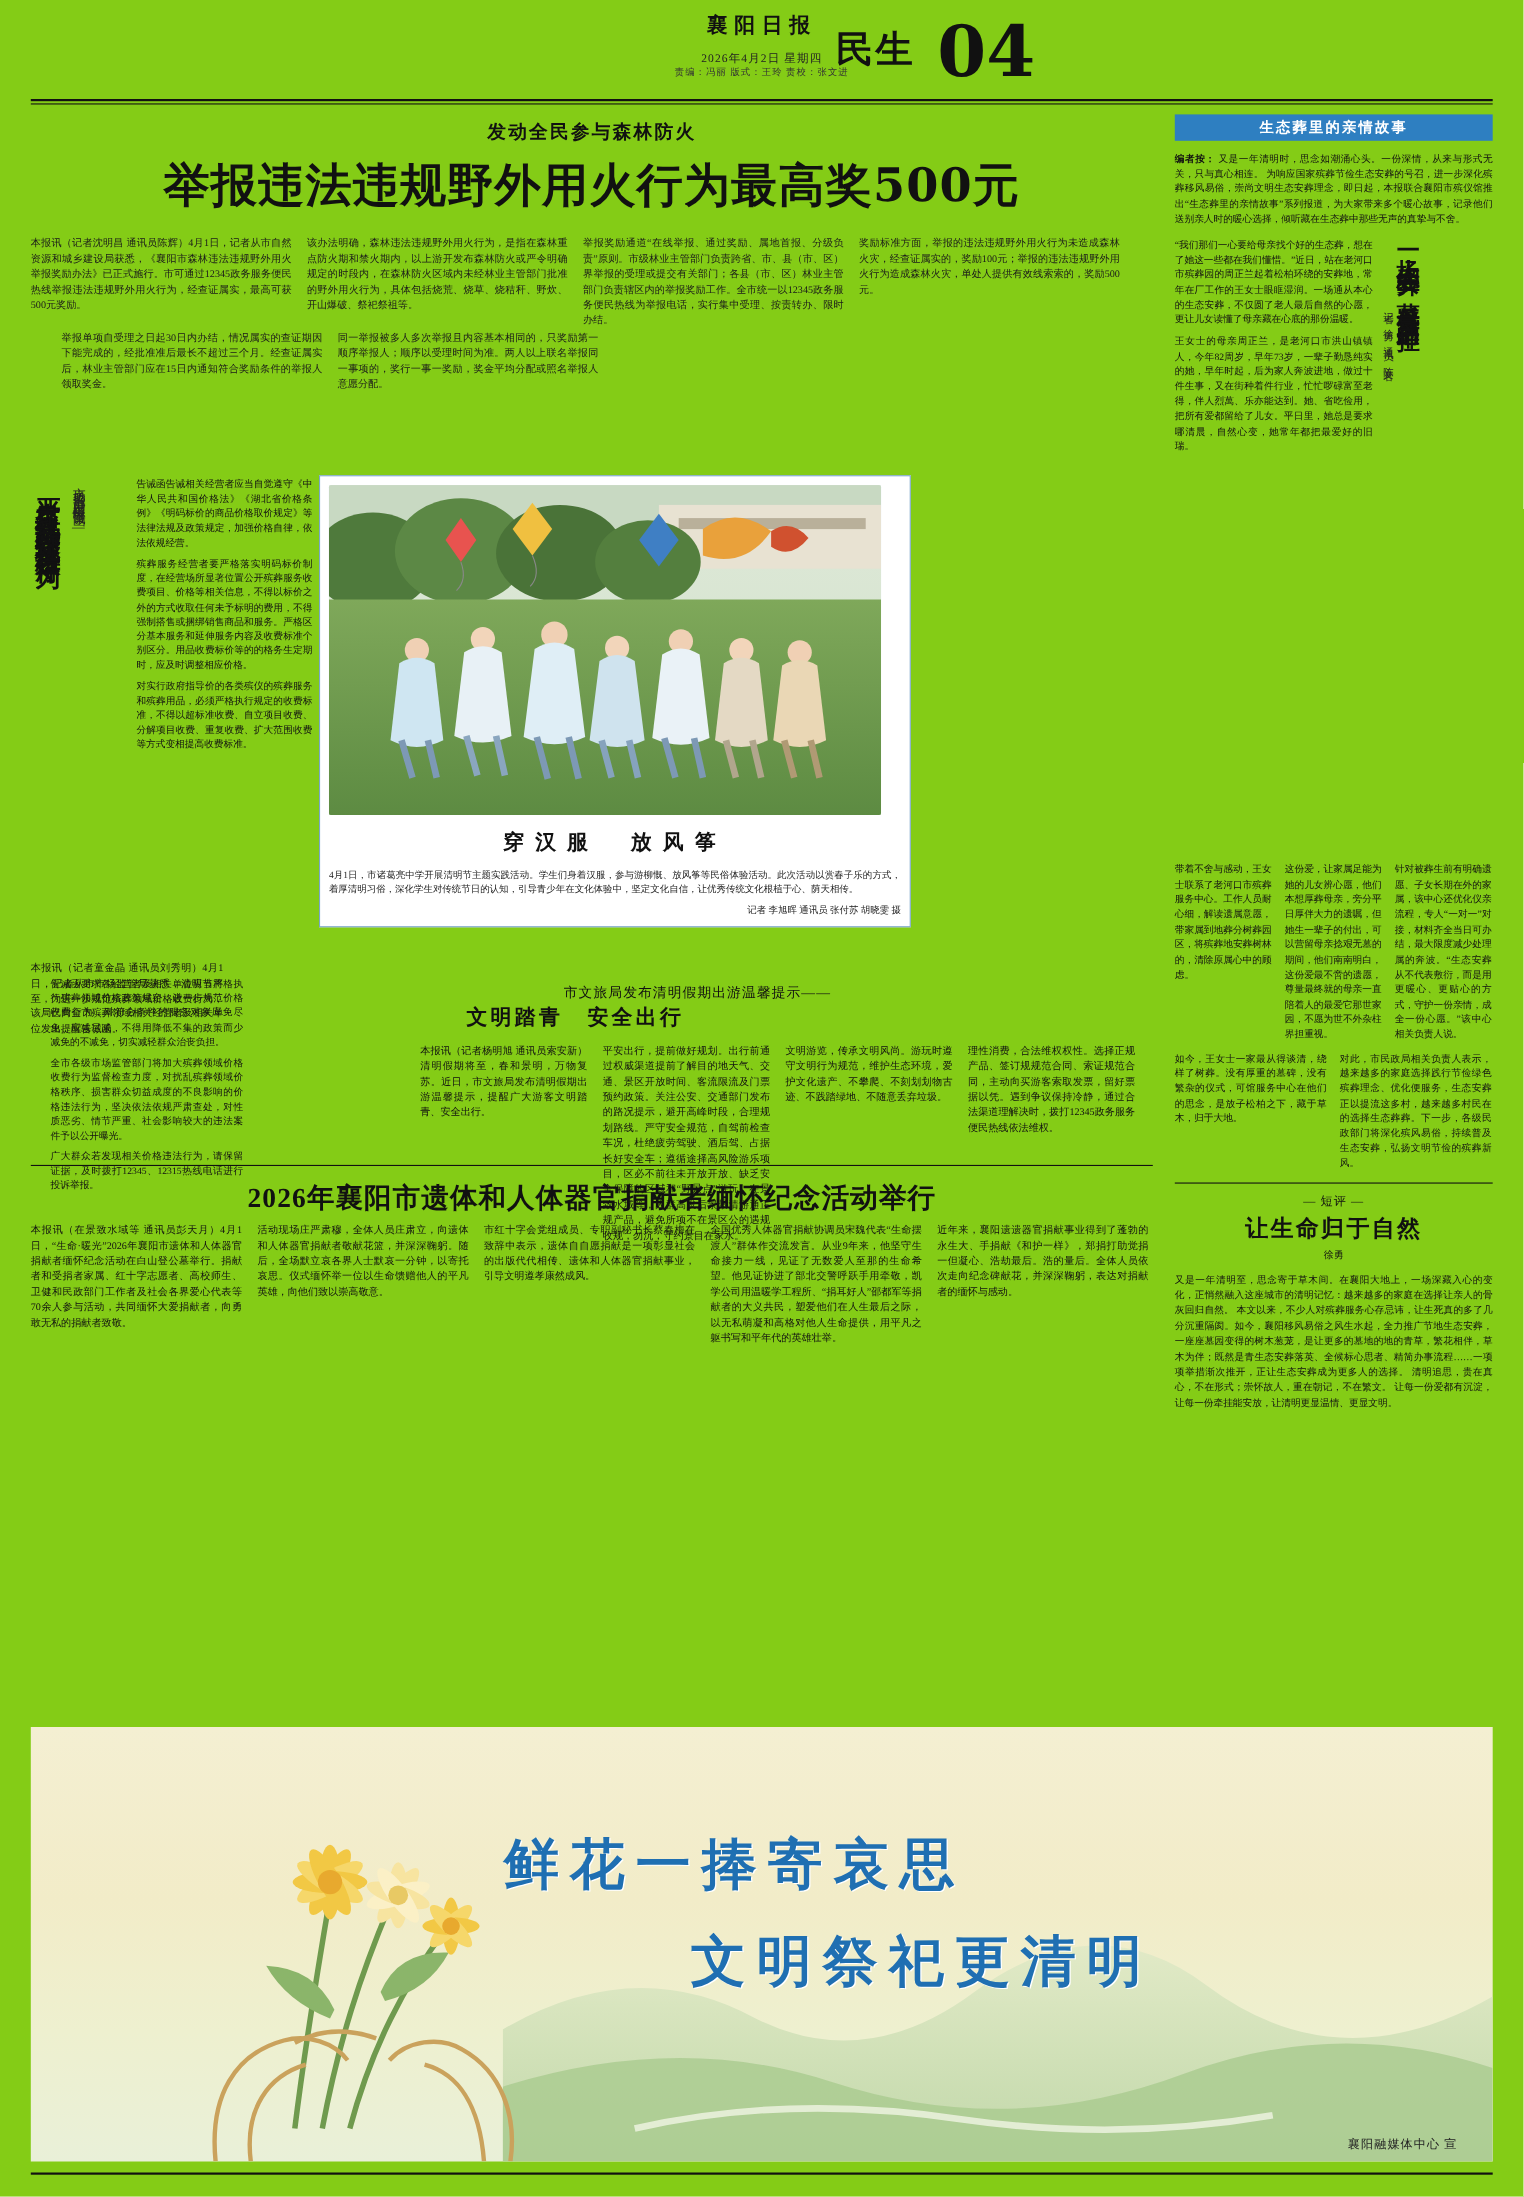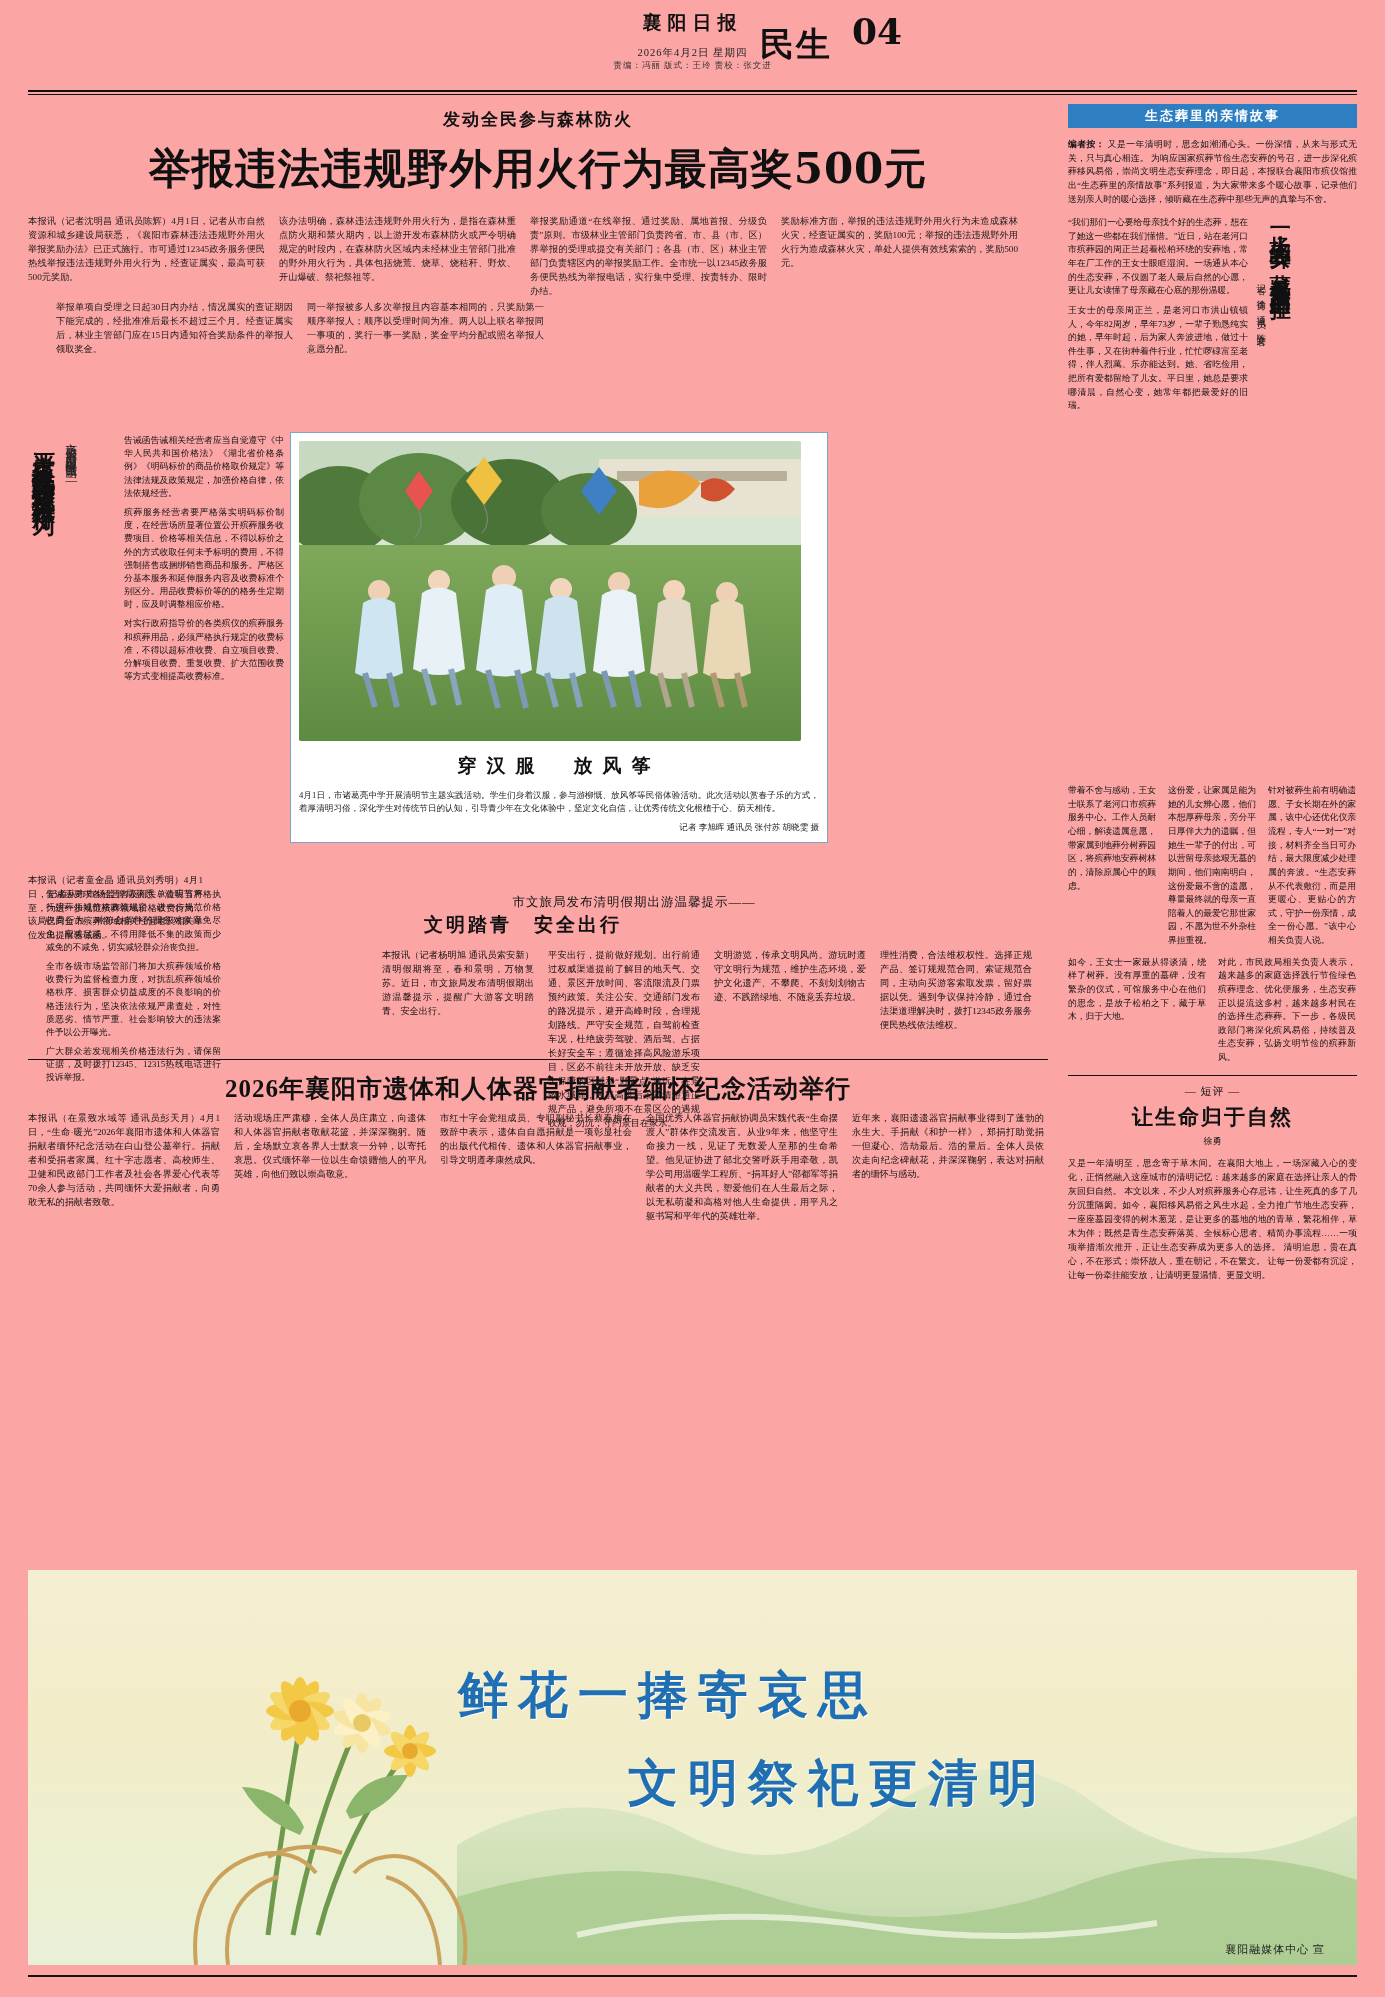--- a/index.html
+++ b/index.html
@@ -1,26 +1,26 @@
 <!DOCTYPE html>
 <html><head>
 <meta charset="utf-8">
 <style>
   html,body{margin:0;padding:0;background:#fff;}
   body{width:1385px;height:1997px;font-family:"Liberation Serif",serif;color:#111;}
-  .page{position:relative;width:1385px;height:1997px;overflow:hidden;background:#fca5a5;}
+  .page{position:relative;width:1385px;height:1997px;overflow:hidden;background:#84cc16;}
 
   
   .masthead{position:absolute;left:0;top:0;width:1385px;height:92px;}
   .mh-center{position:absolute;left:50%;transform:translateX(-50%);top:10px;text-align:center;width:620px;}
   .mh-logo{font-family:"DejaVu Serif",serif;font-weight:bold;font-size:19px;letter-spacing:6px;color:#111;}
   .mh-date{font-size:10.5px;margin-top:10px;color:#222;letter-spacing:1px;}
   .mh-credits{font-size:8.5px;margin-top:0;color:#333;letter-spacing:1px;}
   .mh-section{position:absolute;left:760px;top:22px;font-size:34px;font-weight:bold;letter-spacing:2px;color:#111;}
-  .mh-num{position:absolute;left:852px;top:10px;font-size:36px;font-weight:bold;color:#111;font-family:"DejaVu Serif",serif;}
+  .mh-num{position:absolute;left:852px;top:10px;font-size:64px;font-weight:bold;color:#111;font-family:"DejaVu Serif",serif;}
   .mh-rule{position:absolute;left:28px;top:90px;width:1329px;height:2px;background:#111;}
   .mh-rule2{position:absolute;left:28px;top:94px;width:1329px;height:1px;background:#111;}
 
   
   .content{position:absolute;left:28px;top:104px;width:1329px;}
   .col-left{position:absolute;left:0;top:0;width:1020px;}
   .col-right{position:absolute;left:1040px;top:0;width:289px;}
 
   
   .lead-kicker{text-align:center;font-size:17px;font-weight:bold;letter-spacing:2px;margin-top:4px;color:#111;}

